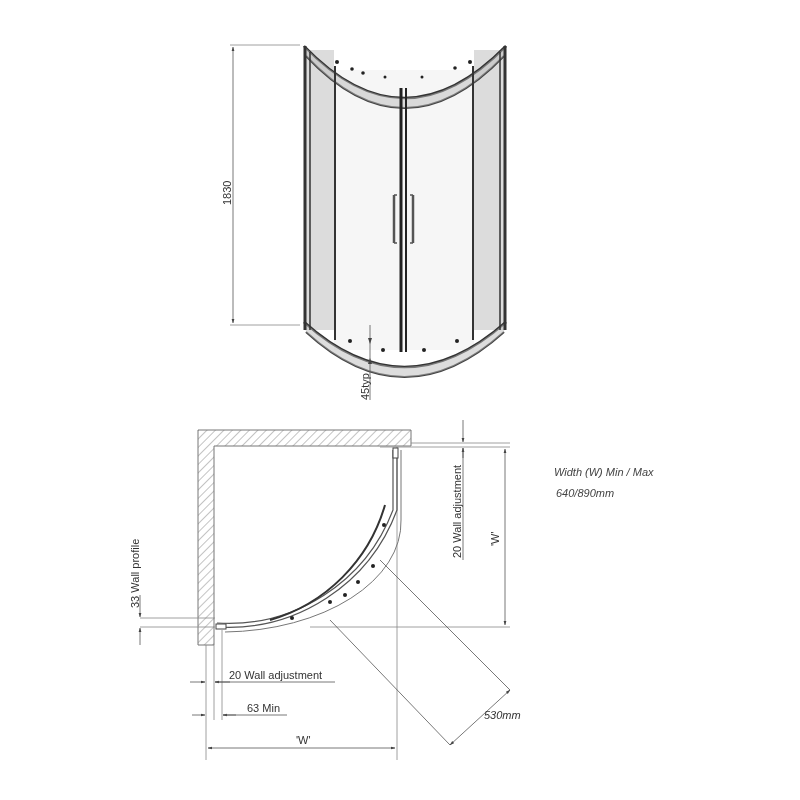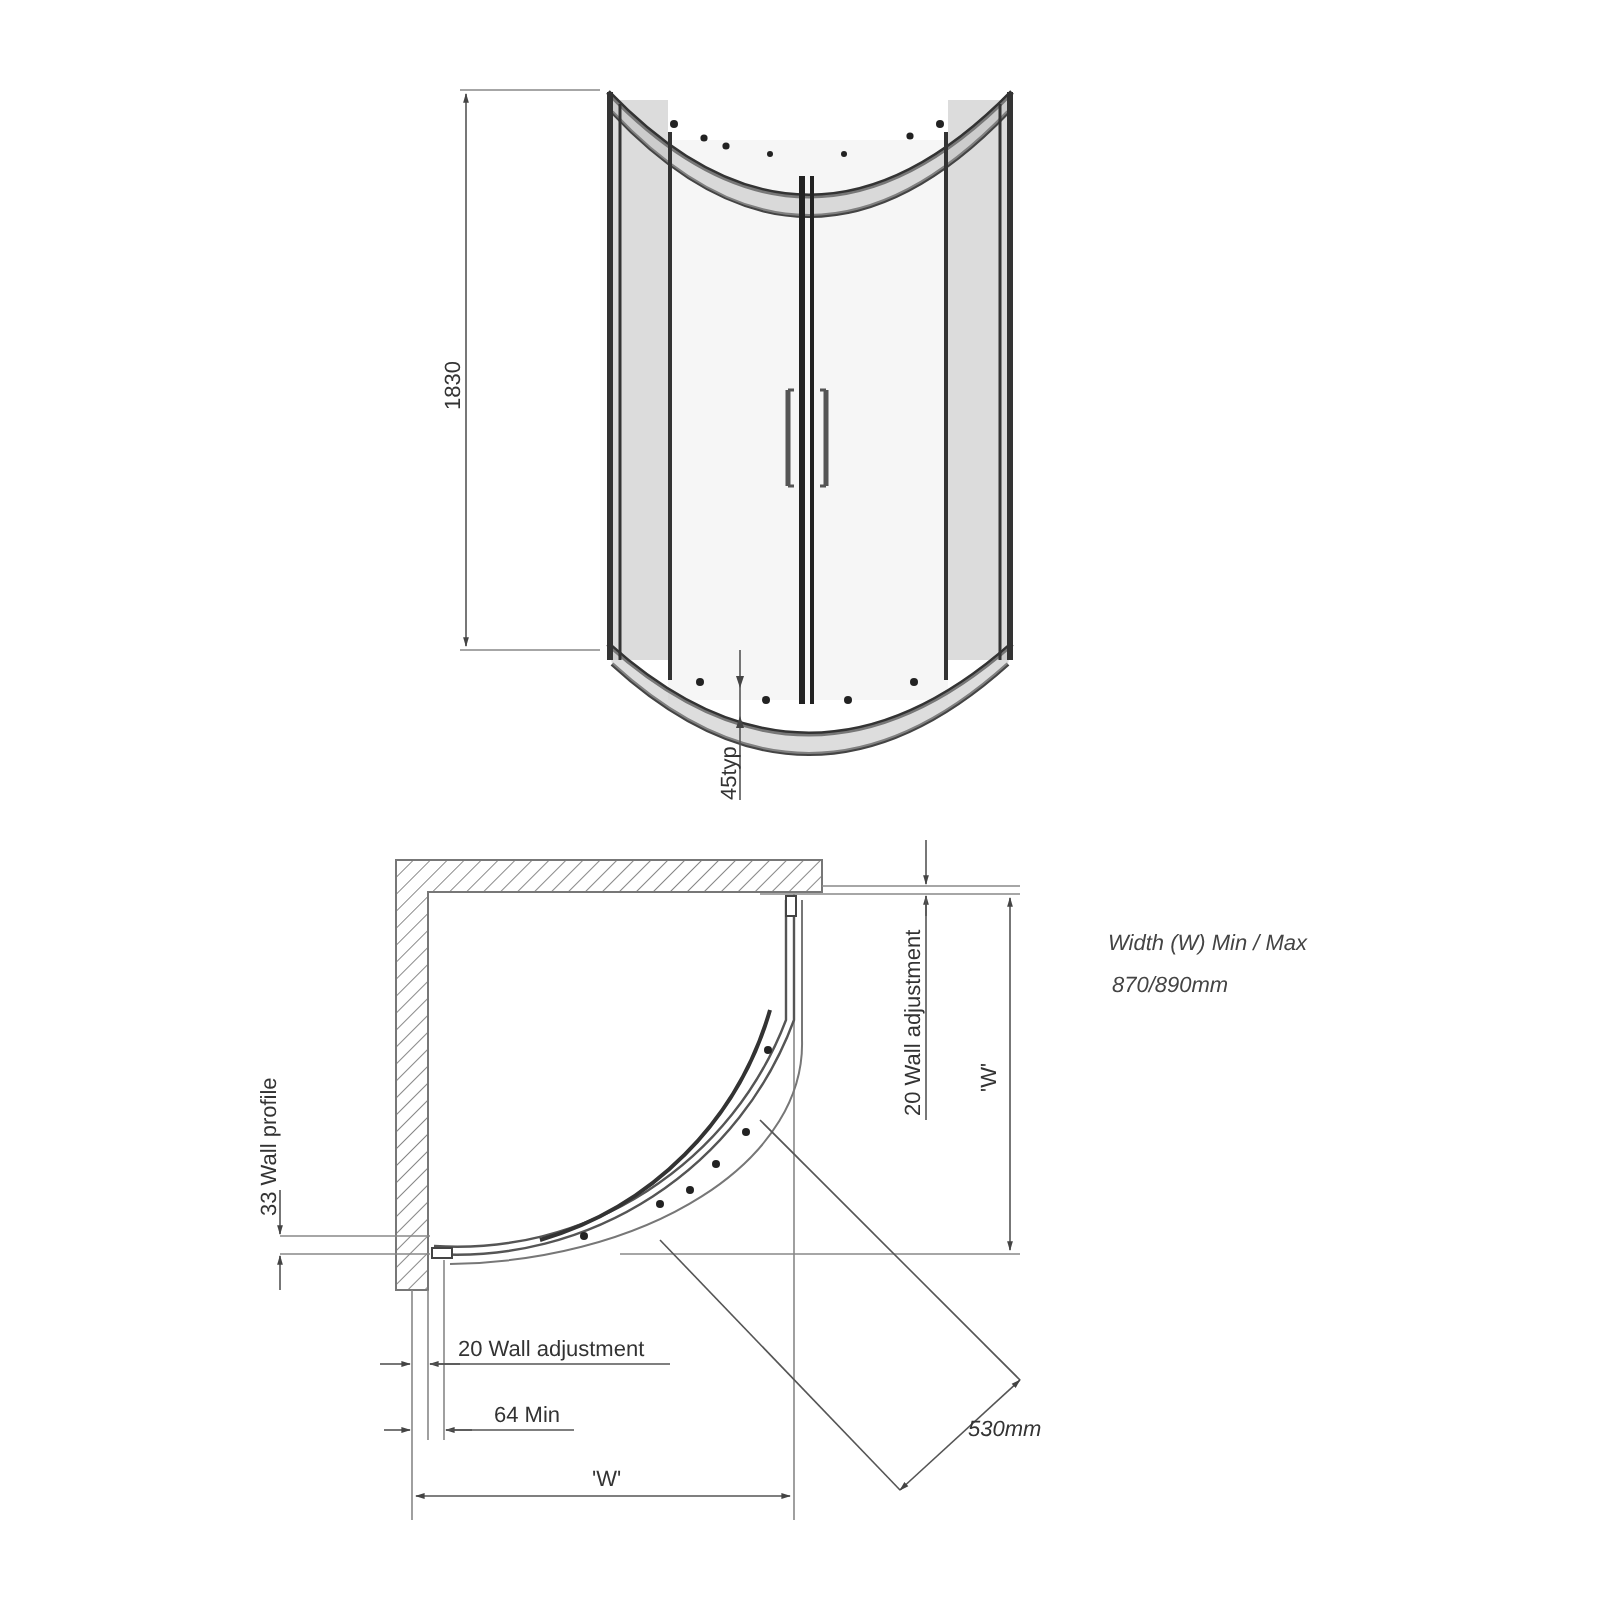--- a/index.html
+++ b/index.html
@@ -135,17 +135,17 @@
     <line x1="208" y1="748" x2="395" y2="748" stroke="#555" stroke-width="0.8" marker-start="url(#arr)" marker-end="url(#arr)"></line>
   </g>
 </svg>
 
 <div class="lbl rot" style="left:222px; top:205px;">1830</div>
 <div class="lbl rot" style="left:360px; top:400px;">45typ</div>
 <div class="lbl rot" style="left:130px; top:608px;">33 Wall profile</div>
 <div class="lbl rot" style="left:452px; top:558px;">20 Wall adjustment</div>
 <div class="lbl rot" style="left:490px; top:546px;">'W'</div>
 <div class="lbl" style="left:229px; top:670px;">20 Wall adjustment</div>
-<div class="lbl" style="left:247px; top:703px;">64 Min</div>
+<div class="lbl" style="left:247px; top:703px;">63 Min</div>
 <div class="lbl" style="left:296px; top:735px;">'W'</div>
 <div class="lbl" style="left:484px; top:710px;font-style:italic;">530mm</div>
 <div class="lbl note" style="left:554px; top:467px;">Width (W) Min / Max</div>
-<div class="lbl note" style="left:556px; top:488px;">870/890mm</div>
+<div class="lbl note" style="left:556px; top:488px;">640/890mm</div>
 
 </body></html>

